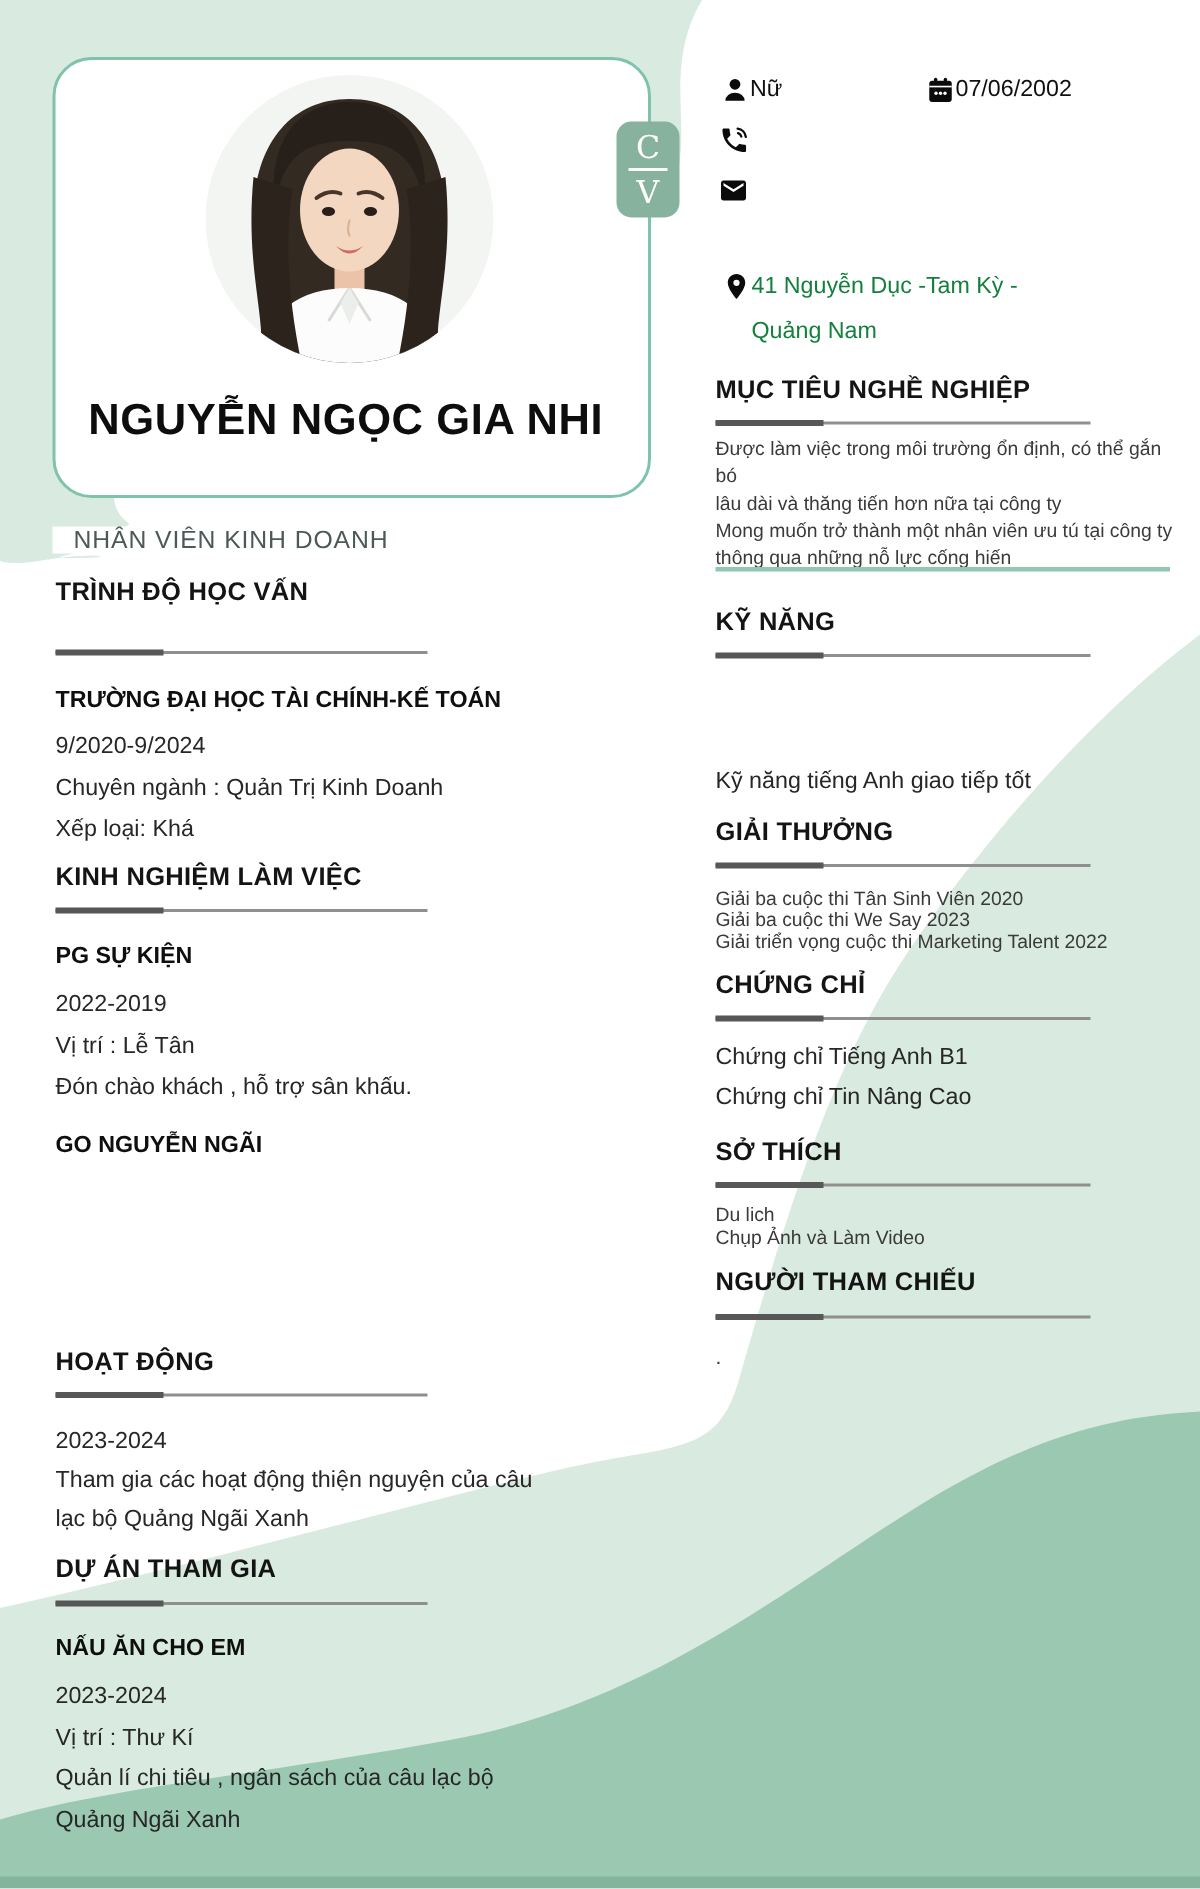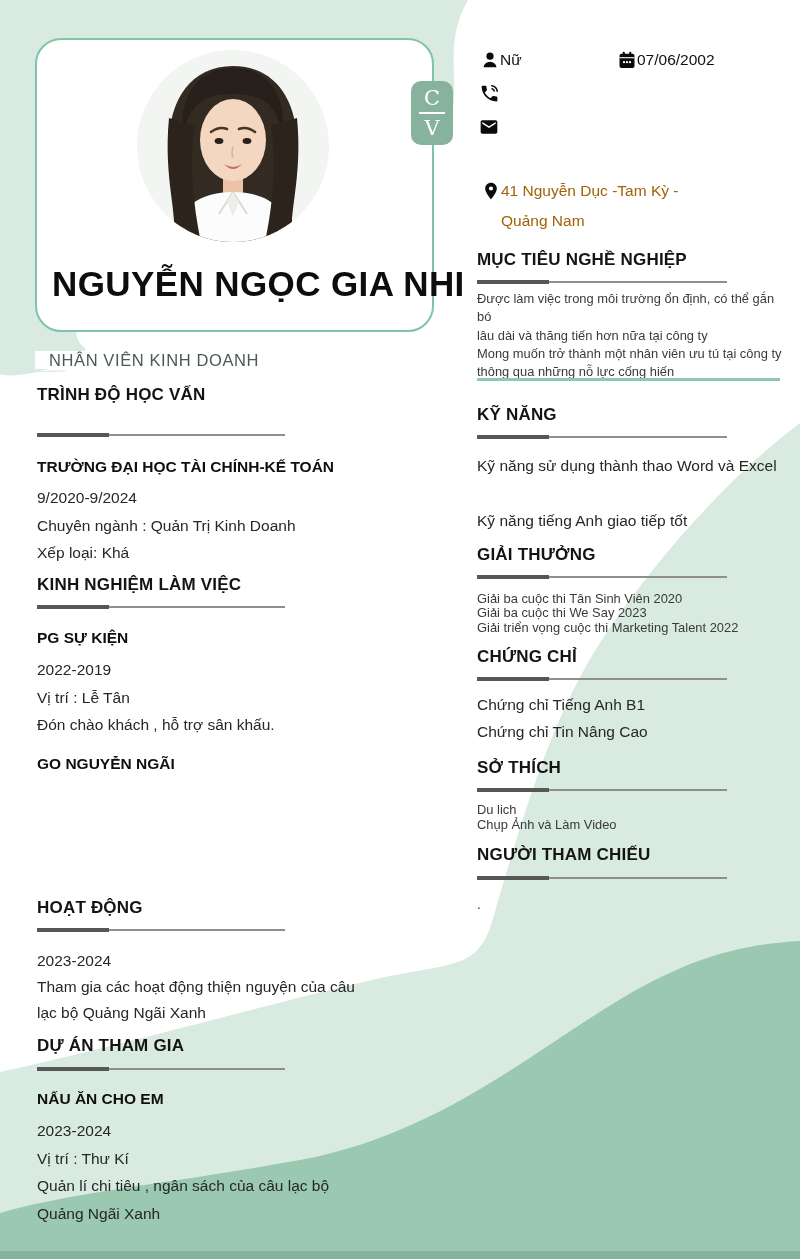--- a/index.html
+++ b/index.html
@@ -11,38 +11,38 @@
 
   
   .card{
     position:absolute;left:35px;top:38px;width:395px;height:290px;
     background:#ffffff;border:2px solid #7fc3aa;border-radius:26px;z-index:1;
   }
   .photo-wrap{position:absolute;left:134px;top:47px;width:198px;height:198px;z-index:3;}
   .photo-disc{position:absolute;left:0;top:0;width:198px;height:198px;border-radius:50%;background:#ffffff;}
   .photo-wrap svg{position:absolute;left:3px;top:3px;}
   .name{
-    position:absolute;left:52px;top:264px;width:399px;z-index:4;
-    font-size:35px;font-weight:800;color:#0d0d0d;letter-spacing:.4px;white-space:nowrap;
+    position:absolute;left:31px;top:264px;width:399px;text-align:center;z-index:4;
+    font-size:29px;font-weight:800;color:#0d0d0d;letter-spacing:.4px;white-space:nowrap;
   }
   .role{position:absolute;left:35px;top:328px;width:399px;text-align:left;z-index:4;margin-top:23px;}
   .role span{
     background:#ffffff;padding:0 14px;font-size:16.5px;font-weight:500;color:#4b5a53;letter-spacing:.6px;
   }
   .badge{
     position:absolute;left:411px;top:81px;width:42px;height:64px;border-radius:10px;
     background:#87b29d;z-index:4;display:flex;flex-direction:column;align-items:center;justify-content:center;
     font-family:"DejaVu Serif","Liberation Serif",serif;color:#ffffff;font-size:21px;line-height:24px;
   }
   .badge .bline{width:26px;height:1.5px;background:#ffffff;margin:2px 0;}
 
   
   .crow{position:absolute;display:flex;align-items:center;z-index:2;}
   .clabel{font-size:15.5px;color:#101010;}
-  .addr{font-size:15.5px;line-height:30px;color:#a16207;white-space:pre-line;width:250px;}
+  .addr{font-size:15.5px;line-height:30px;color:#15803d;white-space:pre-line;width:250px;}
   .cicon{flex:0 0 auto;display:block;}
 
   
   .h{position:absolute;font-size:17px;font-weight:700;color:#141414;letter-spacing:.2px;z-index:2;white-space:nowrap;}
   .rule{position:absolute;height:2px;background:#8f8f8f;z-index:2;}
   .rule::before{content:"";position:absolute;left:0;top:-1.5px;width:72px;height:4.5px;background:#575757;}
   .etitle{position:absolute;font-size:15.5px;font-weight:700;color:#0f0f0f;z-index:2;white-space:nowrap;}
   .body{position:absolute;font-size:15.5px;line-height:27.5px;color:#272727;white-space:pre-line;z-index:2;}
   .small{position:absolute;font-size:12.9px;color:#3a3a3a;white-space:pre-line;z-index:2;}
   .teal-line{position:absolute;left:477px;top:378px;width:303px;height:3px;background:#8fc7b0;z-index:2;}
@@ -161,21 +161,20 @@
   <div class="h" style="left:477px;top:250px;">MỤC TIÊU NGHỀ NGHIỆP</div>
   <div class="rule" style="left:477px;top:281px;width:250px;"></div>
   <div class="small" style="left:477px;top:290px;width:308px;line-height:18.3px;">Được làm việc trong môi trường ổn định, có thể gắn bó
 lâu dài và thăng tiến hơn nữa tại công ty
 Mong muốn trở thành một nhân viên ưu tú tại công ty
 thông qua những nỗ lực cống hiến</div>
   <div class="teal-line"></div>
 
   <div class="h" style="left:477px;top:405px;">KỸ NĂNG</div>
   <div class="rule" style="left:477px;top:436px;width:250px;"></div>
-  <div class="body justify" style="left:477px;top:452px;width:300px;">Kỹ năng sử dụng thành thao Word và Excel</div>
   <div class="body" style="left:477px;top:507px;width:303px;">Kỹ năng tiếng Anh giao tiếp tốt</div>
 
   <div class="h" style="left:477px;top:545px;">GIẢI THƯỞNG</div>
   <div class="rule" style="left:477px;top:576px;width:250px;"></div>
   <div class="small" style="left:477px;top:592px;width:310px;line-height:14.3px;">Giải ba cuộc thi Tân Sinh Viên 2020
 Giải ba cuộc thi We Say 2023
 Giải triển vọng cuộc thi Marketing Talent 2022</div>
 
   <div class="h" style="left:477px;top:647px;">CHỨNG CHỈ</div>
   <div class="rule" style="left:477px;top:678px;width:250px;"></div>

